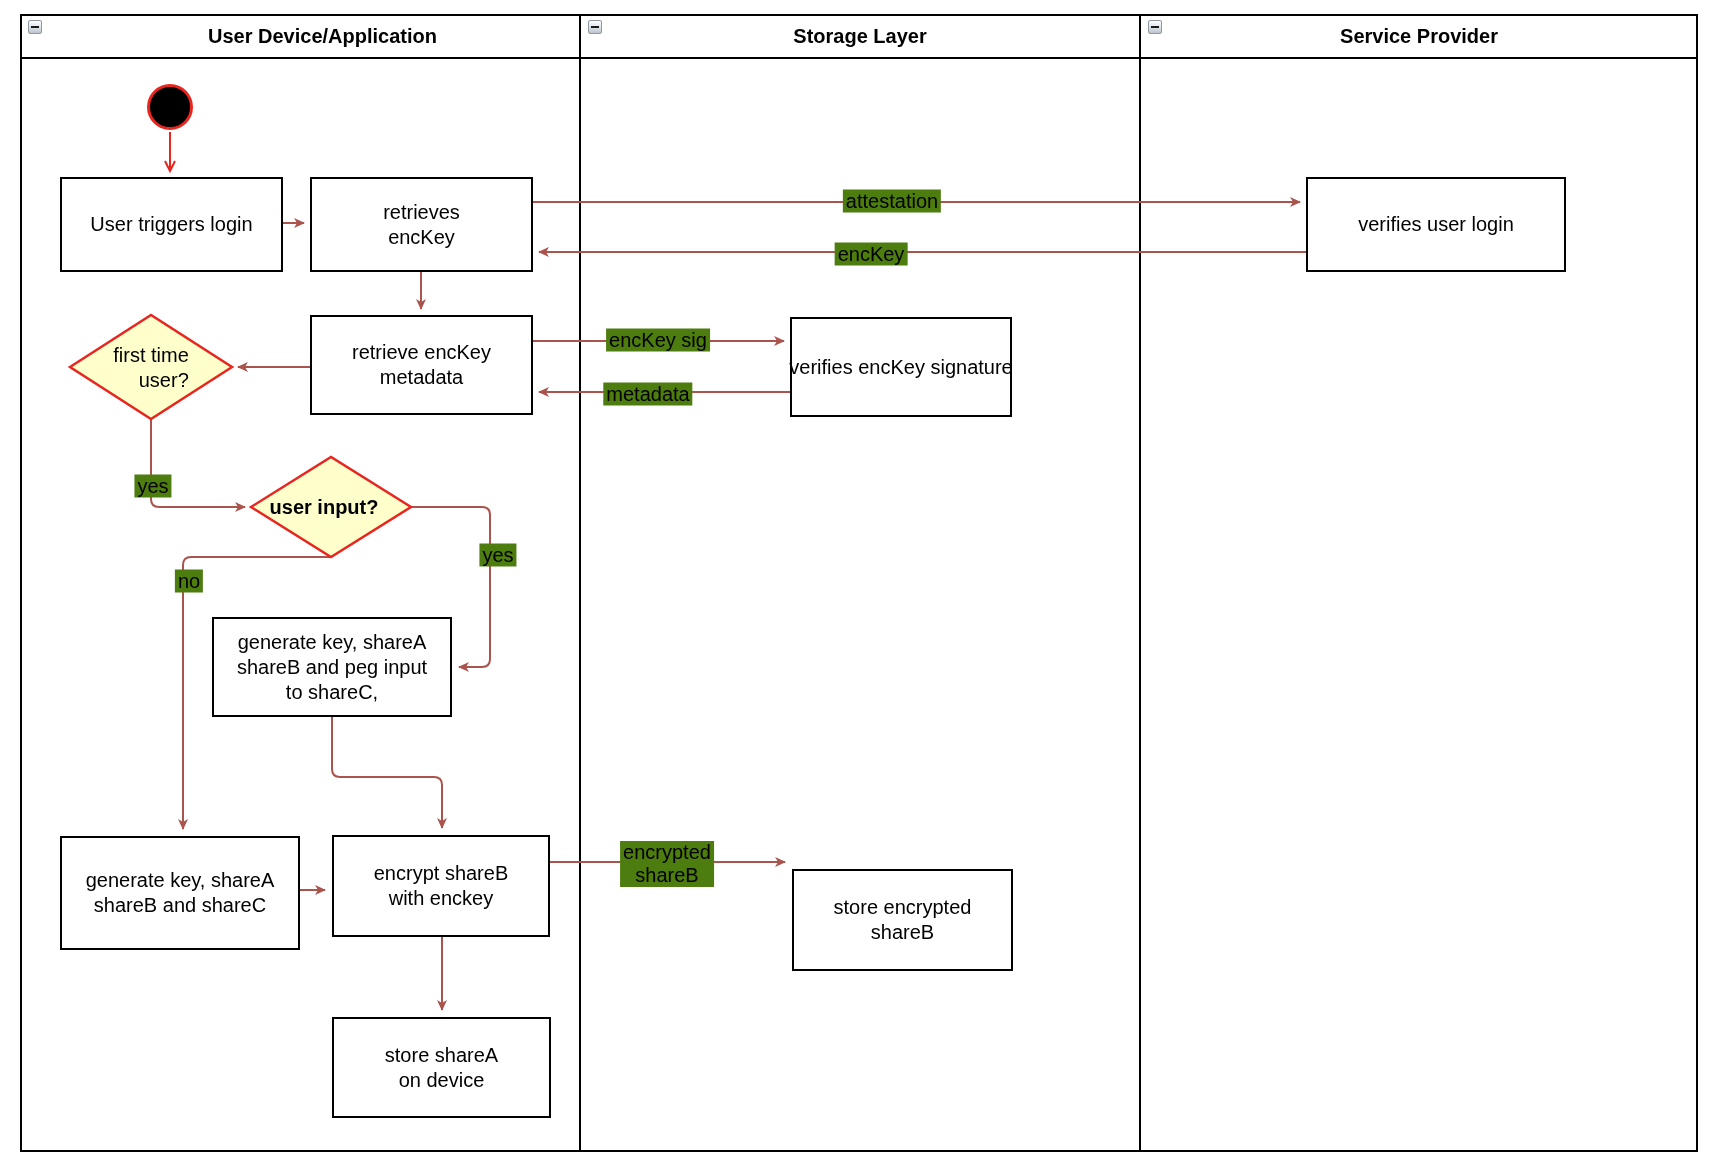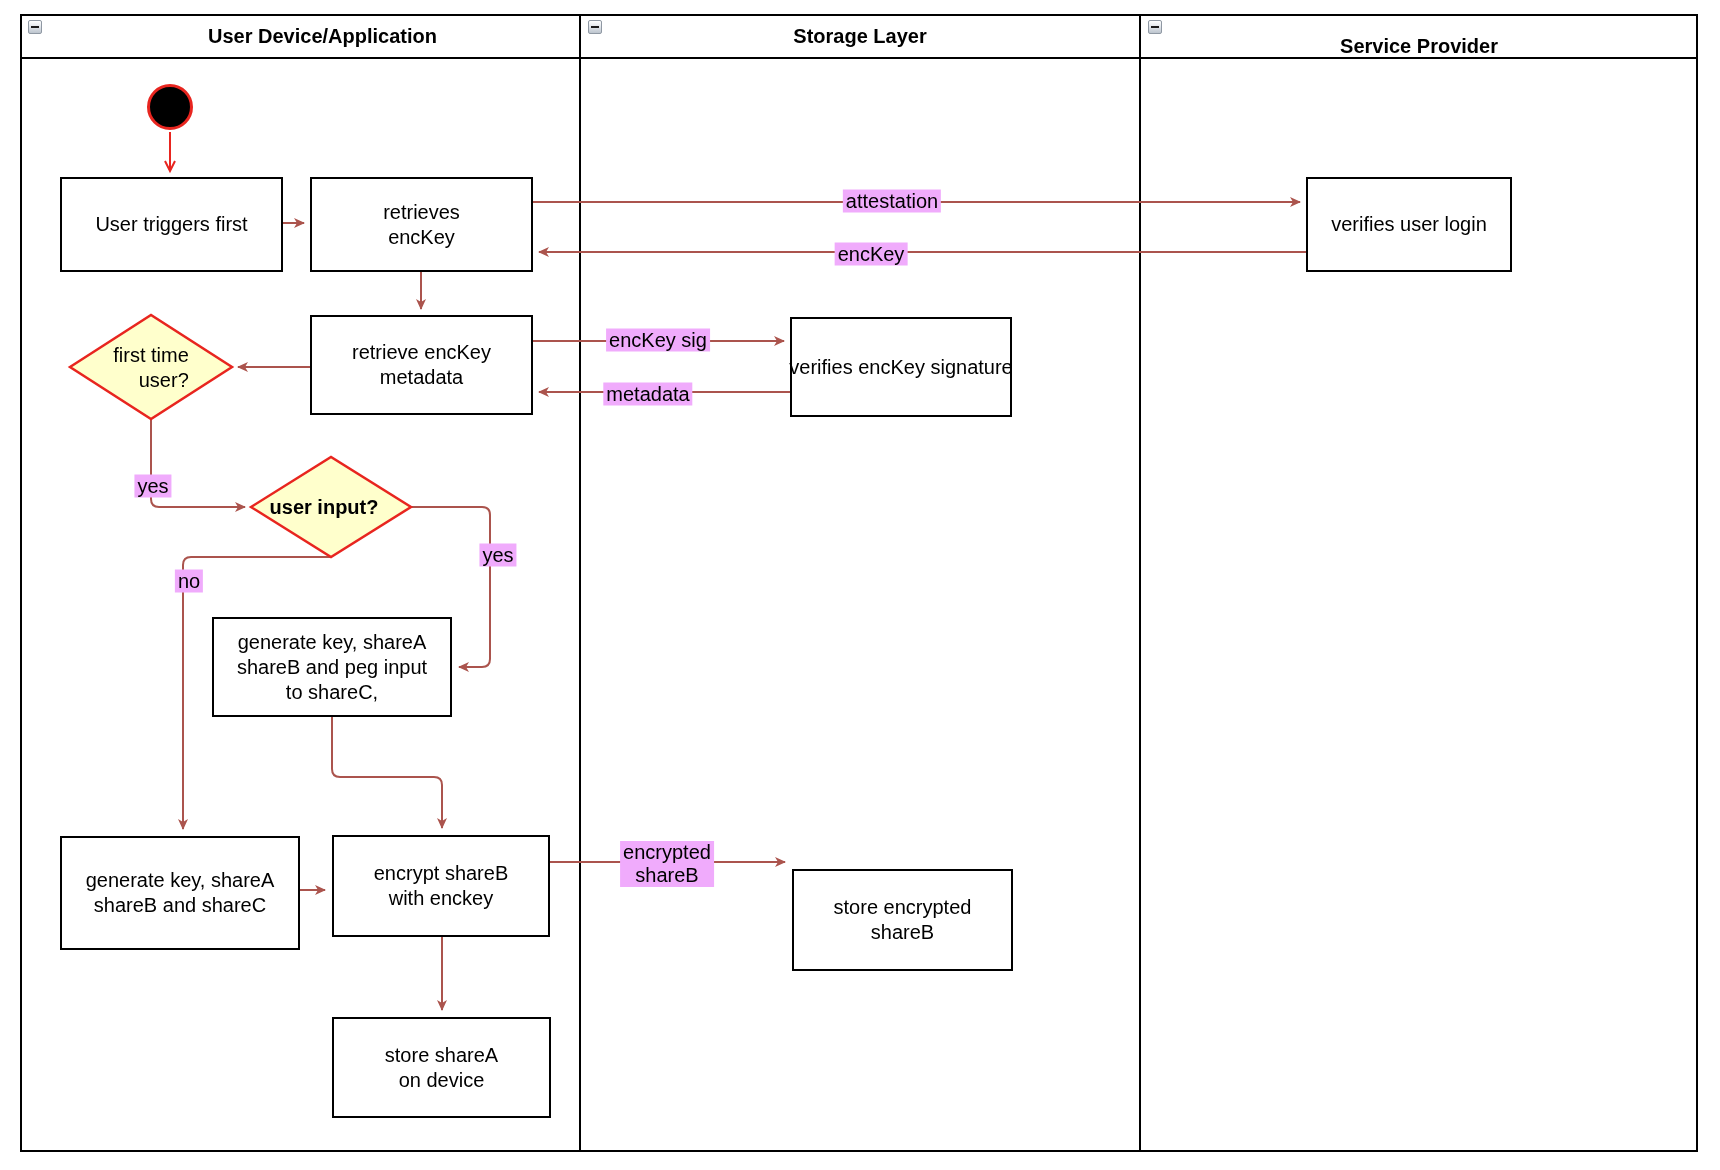--- a/index.html
+++ b/index.html
@@ -30,21 +30,21 @@
   .node-label.nowrap{white-space:nowrap;}
   .start-circle{
     position:absolute;left:147px;top:84px;width:46px;height:46px;box-sizing:border-box;
     background:#000;border:3px solid var(--bright-red);border-radius:50%;z-index:2;
   }
   .diamond-label{
     position:absolute;transform:translate(-50%,-50%);z-index:3;
     font-size:20px;line-height:25px;white-space:pre-line;text-align:right;
   }
   .edge-label{
-    position:absolute;transform:translate(-50%,-50%);z-index:3;background:#f0abfc;
+    position:absolute;transform:translate(-50%,-50%);z-index:3;background:#4d7c0f;
     font-size:20px;line-height:23px;white-space:pre-line;text-align:center;padding:0 3px;
   }
 </style>
 </head>
 <body>
 
 <div class="stage">
 
   <svg class="overlay" width="1720" height="1170" viewBox="0 0 1720 1170">
     <defs>
@@ -84,44 +84,44 @@
     <polygon points="70,367 151,315 232,367 151,419" stroke-width="2.5" style="fill:var(--diamond-fill);stroke:var(--bright-red);"></polygon>
     <polygon points="251,507 331,457 411,507 331,557" stroke-width="2.5" style="fill:var(--diamond-fill);stroke:var(--bright-red);"></polygon>
   </svg>
 
   <div class="hdr-cell" style="left:20px;width:605px;">
     <span class="hdr-title">User Device/Application</span>
   </div>
   <div class="hdr-cell" style="left:580px;width:560px;">
     <span class="hdr-title">Storage Layer</span>
   </div>
-  <div class="hdr-cell" style="left:1140px;width:558px;align-items:flex-end;">
+  <div class="hdr-cell" style="left:1140px;width:558px;">
     <span class="hdr-title">Service Provider</span>
   </div>
 
   <div class="collapse-btn" style="left:28px;top:20px;">
       <div class="minus"></div>
     </div>
   <div class="collapse-btn" style="left:588px;top:20px;">
       <div class="minus"></div>
     </div>
   <div class="collapse-btn" style="left:1148px;top:20px;">
       <div class="minus"></div>
     </div>
 
   <div class="start-circle"></div>
 
   <div class="node" style="left:60px;top:177px;width:223px;height:95px;">
-    <span class="node-label">User triggers first</span>
+    <span class="node-label">User triggers login</span>
   </div>
   <div class="node" style="left:310px;top:177px;width:223px;height:95px;">
     <span class="node-label">retrieves
 encKey</span>
   </div>
-  <div class="node" style="left:1306px;top:177px;width:206px;height:95px;">
+  <div class="node" style="left:1306px;top:177px;width:260px;height:95px;">
     <span class="node-label">verifies user login</span>
   </div>
   <div class="node" style="left:310px;top:315px;width:223px;height:100px;">
     <span class="node-label">retrieve encKey
 metadata</span>
   </div>
   <div class="node" style="left:790px;top:317px;width:222px;height:100px;">
     <span class="node-label nowrap">verifies encKey signature</span>
   </div>
   <div class="node" style="left:212px;top:617px;width:240px;height:100px;">

